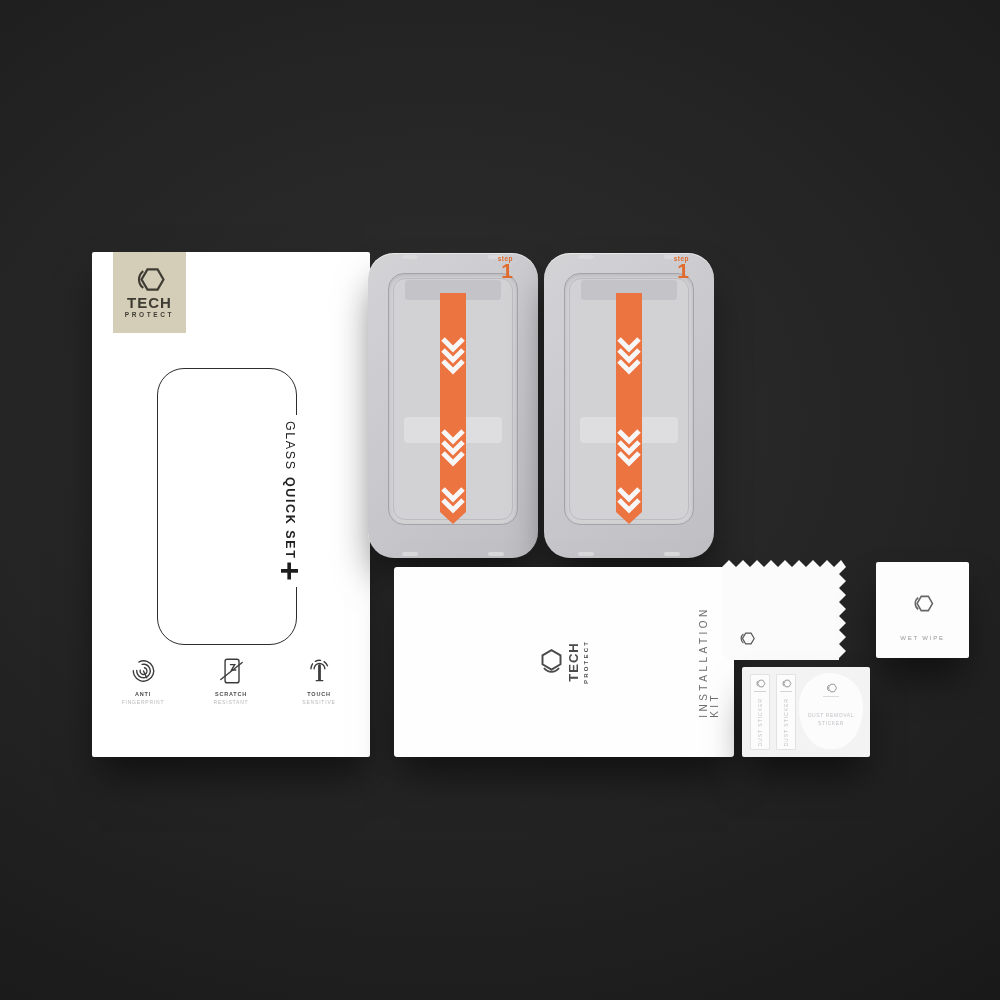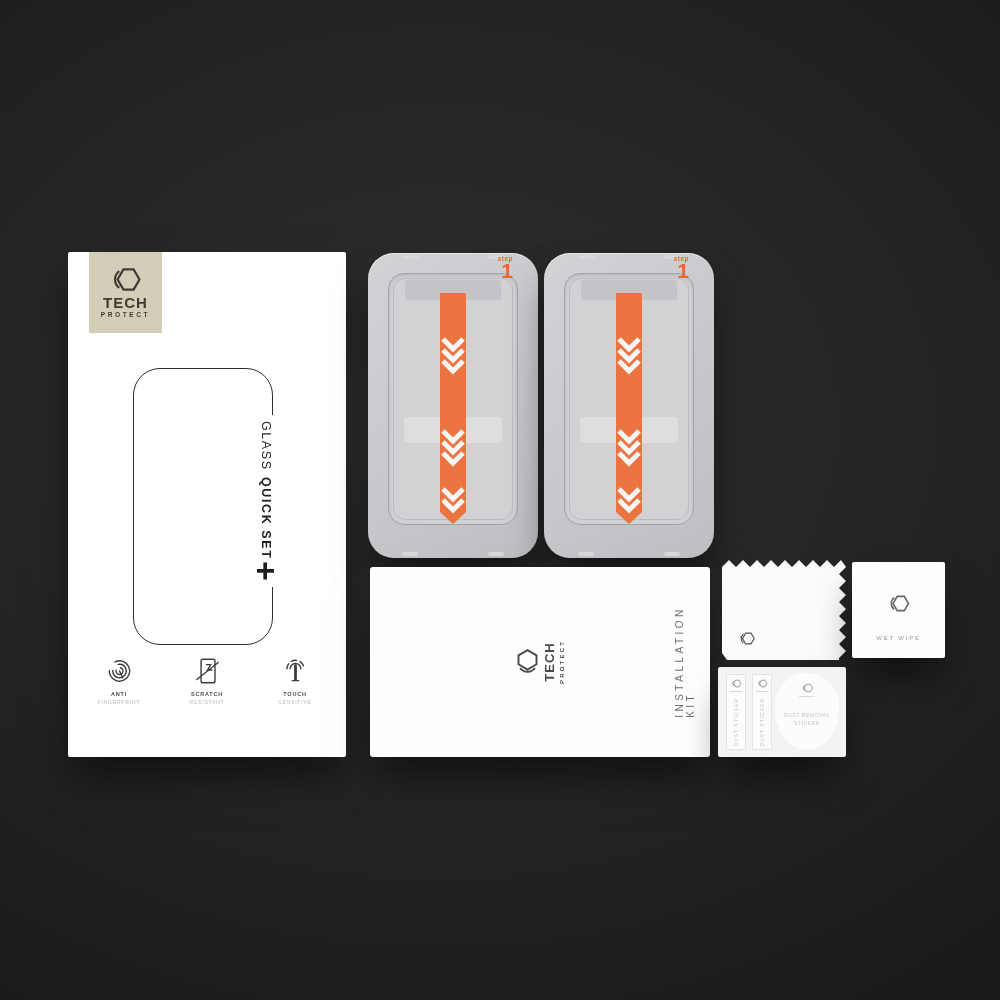--- a/index.html
+++ b/index.html
@@ -4,21 +4,21 @@
 <style>
   * { margin:0; padding:0; box-sizing:border-box; }
   html,body { width:1000px; height:1000px; }
   body { font-family:"Liberation Sans", sans-serif; }
 
   .scene {
     position:relative; width:1000px; height:1000px; overflow:hidden;
     background: radial-gradient(120% 95% at 44% 42%, #2e2e2e 0%, #242424 40%, #1b1b1b 70%, #121212 100%);
   }
   .obj { position:absolute; }
-  .shadowed { box-shadow: 0 24px 38px -6px rgba(0,0,0,.55); }
+  .shadowed { box-shadow: 0 24px 38px -6px rgba(0,0,0,.55); margin-left: 24px; }
 
   
   .retail-box {
     left:68px; top:252px; width:278px; height:505px;
     background:#ffffff; border-radius:2px;
   }
   .logo-badge {
     position:absolute; left:21px; top:0; width:73px; height:81px;
     background:#d4cdb8; color:#3e3c33;
     display:flex; flex-direction:column; align-items:center; justify-content:center; gap:2px;

